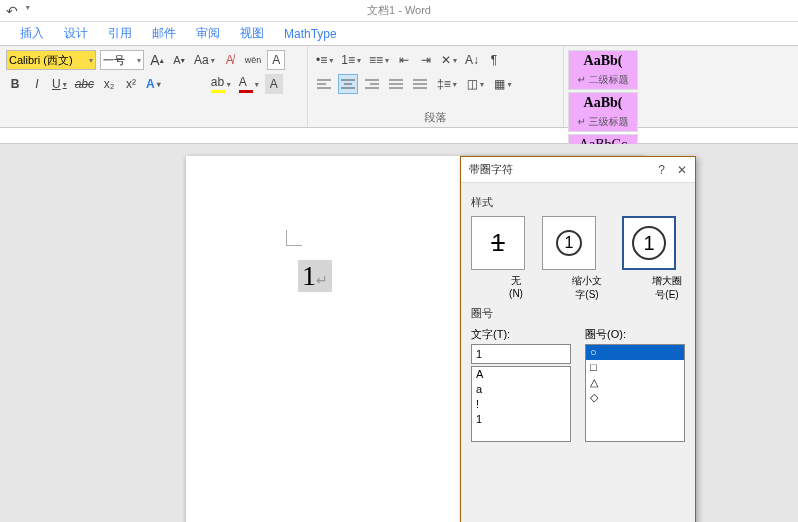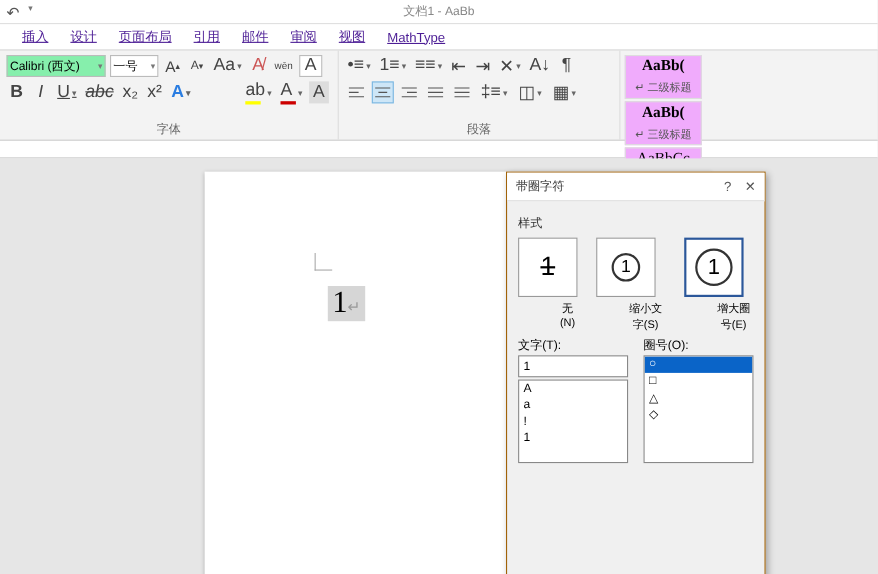--- a/index.html
+++ b/index.html
@@ -1,29 +1,29 @@
 <!DOCTYPE html>
 <html><head>
 <meta charset="utf-8">
 <style>
 * { box-sizing: border-box; margin: 0; padding: 0; font-family: "Microsoft YaHei", "Segoe UI", sans-serif; }
 body { width: 798px; height: 522px; background: #e6e6e6; overflow: hidden; position: relative; }
 
 .titlebar { height: 22px; background: #fff; display: flex; align-items: center; justify-content: center; font-size: 11px; color: #888; border-bottom: 1px solid #ddd; }
 .titlebar .left { position: absolute; left: 6px; display: flex; gap: 8px; color: #555; font-size: 14px;}
-.ribbon-tabs { height: 24px; background: #fff; display: flex; align-items: center; gap: 0; padding-left: 10px; font-size: 12px; color: #4c1d95; border-bottom: 1px solid #ccc; text-decoration: underline;}
+.ribbon-tabs { height: 24px; background: #fff; display: flex; align-items: center; gap: 0; padding-left: 10px; font-size: 12px; color: #3b82f6; border-bottom: 1px solid #ccc;}
 .ribbon-tabs span { padding: 4px 10px; cursor: default;}
 .ribbon { background: #f3f3f3; display: flex; border-bottom: 1px solid #c8c8c8; height:82px;}
 .group { border-right: 1px solid #ddd; padding:4px 6px 2px 6px; display:flex; flex-direction:column; justify-content:space-between;}
 .group-rows { display:flex; flex-direction:column; gap:4px;}
 .row { display:flex; align-items:center; gap:4px;}
 .group-label { text-align:center; font-size:11px; color:#666; padding-top:2px;}
-.btn { min-width:18px; height:20px; display:inline-flex; align-items:center; justify-content:center; font-size:16px; color:#444; padding:0 2px; cursor:default;}
+.btn { min-width:18px; height:20px; display:inline-flex; align-items:center; justify-content:center; font-size:12px; color:#444; padding:0 2px; cursor:default;}
 .btn.box { border:1px solid #bbb; background:#fff; padding:0 4px;}
-.font-select { width:90px; height:20px; border:1px solid #bbb; background:#86efac; font-size:11px; padding: 0 2px; display:flex; align-items:center; justify-content:space-between;}
+.font-select { width:90px; height:20px; border:1px solid #bbb; background:#fde047; font-size:11px; padding: 0 2px; display:flex; align-items:center; justify-content:space-between;}
 .size-select { width:44px; height:20px; border:1px solid #bbb; background:#fff; font-size:11px; padding:0 2px; display:flex; align-items:center; justify-content:space-between;}
 .dd::after { content:"▾"; font-size:8px; color:#666; margin-left:2px;}
 .color-bar { width:14px; height:3px; background:#c00; display:block; margin-top:1px;}
 .hilite-bar { width:14px; height:3px; background:#ff0; display:block; margin-top:1px;}
 .align-grp span { border:1px solid transparent;}
 .align-grp span.sel { background:#cde6f7; border:1px solid #7bb6e0;}
 .styles { flex:1; display:flex; padding:4px 4px; gap:2px; align-items:flex-start;}
 .style-item { width:70px; height:58px; border:1px solid #ddd; background:#f0abfc; display:flex; flex-direction:column; align-items:center; justify-content:center; font-size:10px; padding:2px; cursor:default;}
 .style-item .p { font-size:14px; font-family:"Times New Roman", serif; margin-bottom:4px;}
 .style-item .l { color:#555; }
@@ -60,27 +60,26 @@
 .caret { font-size:8px; color:#777;}
 </style>
 </head>
 <body>
 
 <div class="titlebar">
   <div class="left">
     <span>↶</span>
     <span class="caret">▾</span>
   </div>
-  <span>文档1 - AaBb</span>
+  <span>文档1 - Word</span>
 </div>
 
 <div class="ribbon-tabs">
   <span>插入</span>
   <span>设计</span>
-  <span>页面布局</span>
   <span>引用</span>
   <span>邮件</span>
   <span>审阅</span>
   <span>视图</span>
   <span>MathType</span>
 </div>
 
 <div class="ribbon">
   <div class="group" style="width:308px;">
     <div class="group-rows">
@@ -110,21 +109,20 @@
         <span class="btn dd" style="color:#2a7de1; font-weight:bold;">A</span>
         <span class="btn dd">
             <span style="display:inline-block;margin-left:42px;"><span>ab</span><span class="hilite-bar"></span></span>
           </span>
         <span class="btn dd">
             <span style="display:inline-block;"><span>A</span><span class="color-bar"></span></span>
           </span>
         <span class="btn" style="background:#ddd; padding:0 3px;">A</span>
       </div>
     </div>
-    <div class="group-label">字体</div>
   </div>
 
   <div class="group" style="width:256px;">
     <div class="group-rows">
       <div class="row">
         <span class="btn dd">•≡</span>
         <span class="btn dd">1≡</span>
         <span class="btn dd">≡≡</span>
         <span class="btn">⇤</span>
         <span class="btn">⇥</span>
@@ -224,20 +222,21 @@
           </div>
         <div class="cap">缩小文字(S)</div>
       </div>
       <div class="style-opt">
         <div class="style-box sel">
             <div class="circled big">1</div>
           </div>
         <div class="cap">增大圈号(E)</div>
       </div>
     </div>
+    <div class="sect-label">圈号</div>
     <div class="cols">
       <div class="col">
         <div style="margin-bottom:2px;">文字(T):</div>
         <input class="txt-input" value="1" style="">
         <div class="listbox">
           <div>A</div>
           <div>a</div>
           <div>!</div>
           <div>1</div>
         </div>

